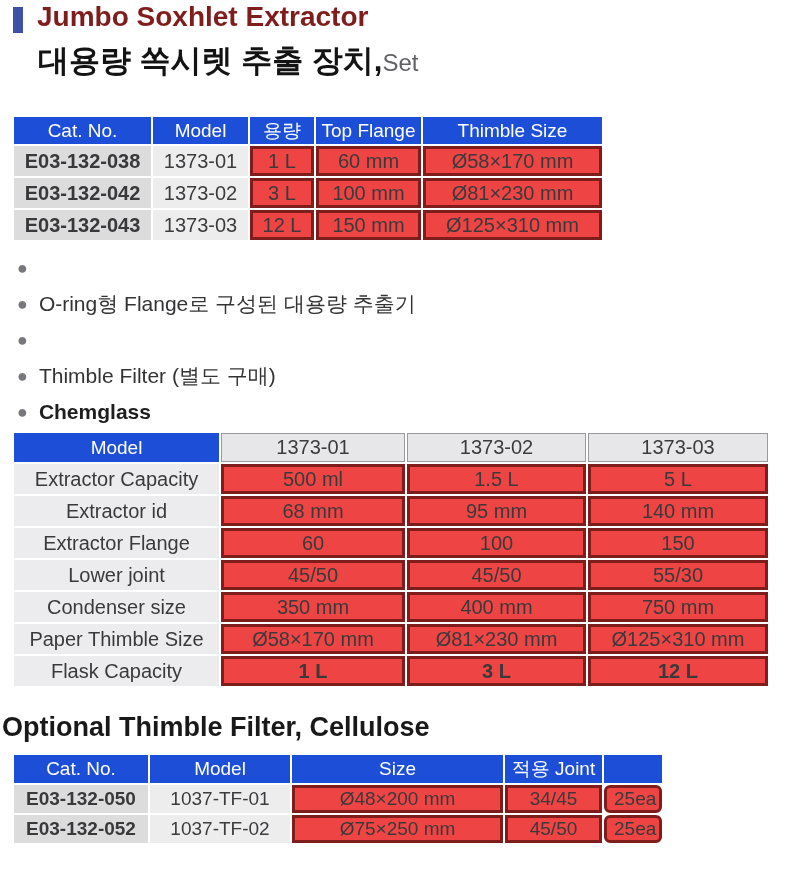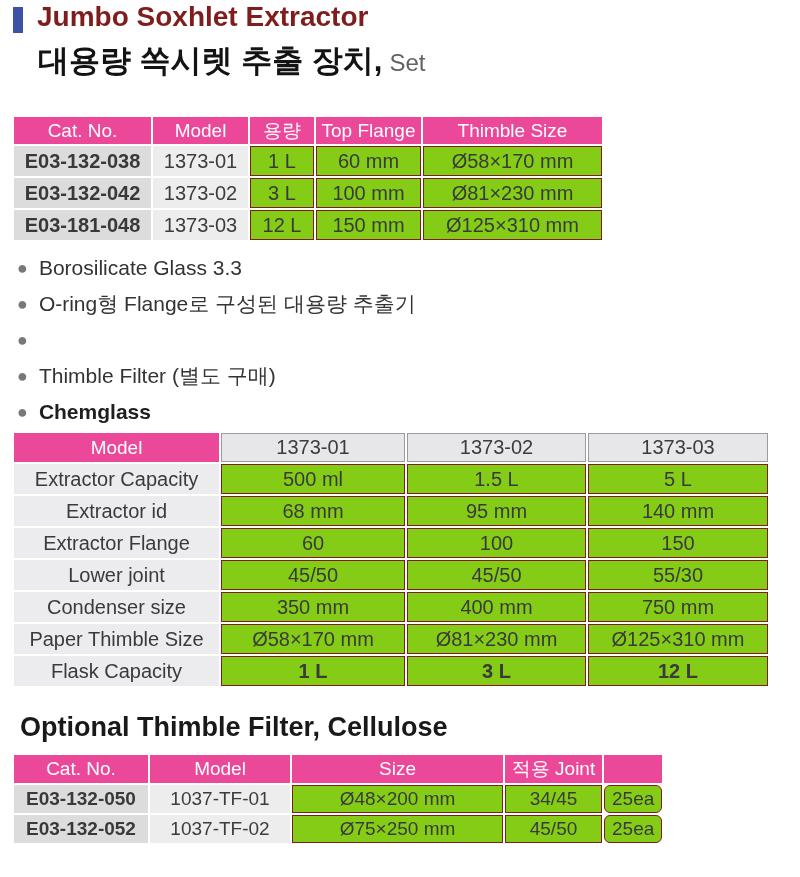--- a/index.html
+++ b/index.html
@@ -7,30 +7,30 @@
   body {
     width:800px; height:877px; position:relative; overflow:hidden;
     font-family:"Liberation Sans","DejaVu Sans",sans-serif;
     color:#39393b;
   }
 
   
   .accent-bar { position:absolute; left:13px; top:7px; width:10px; height:26px; background:#3d51a5; }
   .page-title { position:absolute; left:37px; top:1px; font-size:28px; font-weight:700; color:#7f1d1d; }
   .page-subtitle { position:absolute; left:38px; top:40px; font-size:31px; font-weight:700; color:#131313; white-space:nowrap; }
-  .page-subtitle .set-suffix { font-size:24px; font-weight:400; color:#626266; margin-left:7px; }
+  .page-subtitle .set-suffix { font-size:24px; font-weight:400; color:#626266; }
 
   
   table { position:absolute; border-collapse:separate; border-spacing:2px; table-layout:fixed; }
   td,th { text-align:center; vertical-align:middle; white-space:nowrap; overflow:hidden; font-weight:400; }
 
-  .hd   { background:#ec4899; color:#ffffff; font-size:19px; }
+  .hd   { background:#1d4ed8; color:#ffffff; font-size:19px; }
   .cat  { background:#dcdcdd; color:#39393b; font-size:20px; font-weight:700;margin-top:16px; }
   .mod  { background:#ededee; color:#3c3c3e; font-size:20px; }
-  .dat  { background:#84cc16; border:1px solid #7f1d1d; color:#3a3a3c; font-size:20px; }
+  .dat  { background:#ef4444; border:3px solid #7f1d1d; color:#3a3a3c; font-size:20px; }
   .dat.bold { font-weight:700; }
   .dat.left { text-align:left; padding-left:7px; font-size:19px;border-radius:6px; }
 
   #product-table { left:12px; top:115px; width:592px; }
   #product-table tr { height:30px; }
   #product-table tr.head { height:27px; }
 
   
   .features { position:absolute; left:17px; top:250px; list-style:none; }
   .features li { height:36px; display:flex; align-items:center; font-size:21px; color:#333335; white-space:nowrap; }
@@ -38,21 +38,21 @@
   .features li.bold .txt { font-weight:700; color:#1e1e1e; }
 
   
   #spec-table { left:12px; top:431px; width:758px; }
   #spec-table tr { height:30px; }
   #spec-table tr.head { height:29px; }
   .spec-h   { background:#e7e7e9; border:1px solid #9b9b9d; color:#3c3c3e; font-size:20px; }
   .spec-lab { background:#ececee; color:#3a3a3c; font-size:20px; }
 
   
-  .section-title { position:absolute; left:20px; top:712px; font-size:27px; font-weight:700; color:#191919; white-space:nowrap; }
+  .section-title { position:absolute; left:2px; top:712px; font-size:27px; font-weight:700; color:#191919; white-space:nowrap; }
   #optional-table { left:12px; top:753px; width:652px; }
   #optional-table tr { height:28px; }
   #optional-table .cat, #optional-table .mod, #optional-table .dat { font-size:19px; }
 </style>
 </head>
 <body>
 
 <div class="accent-bar"></div>
 <div class="page-title">Jumbo Soxhlet Extractor</div>
 <div class="page-subtitle">
@@ -83,33 +83,32 @@
     <td class="dat">Ø58×170 mm</td>
   </tr>
   <tr>
     <td class="cat">E03-132-042</td>
     <td class="mod">1373-02</td>
     <td class="dat">3 L</td>
     <td class="dat">100 mm</td>
     <td class="dat">Ø81×230 mm</td>
   </tr>
   <tr>
-    <td class="cat">E03-181-048</td>
+    <td class="cat">E03-132-043</td>
     <td class="mod">1373-03</td>
     <td class="dat">12 L</td>
     <td class="dat">150 mm</td>
     <td class="dat">Ø125×310 mm</td>
   </tr>
 </tbody>
   </table>
 
 <ul class="features">
   <li>
       <span class="dot">●</span>
-      <span class="txt">Borosilicate Glass 3.3</span>
     </li>
   <li>
       <span class="dot">●</span>
       <span class="txt">O-ring형 Flange로 구성된 대용량 추출기</span>
     </li>
   <li>
       <span class="dot">●</span>
     </li>
   <li>
       <span class="dot">●</span>

